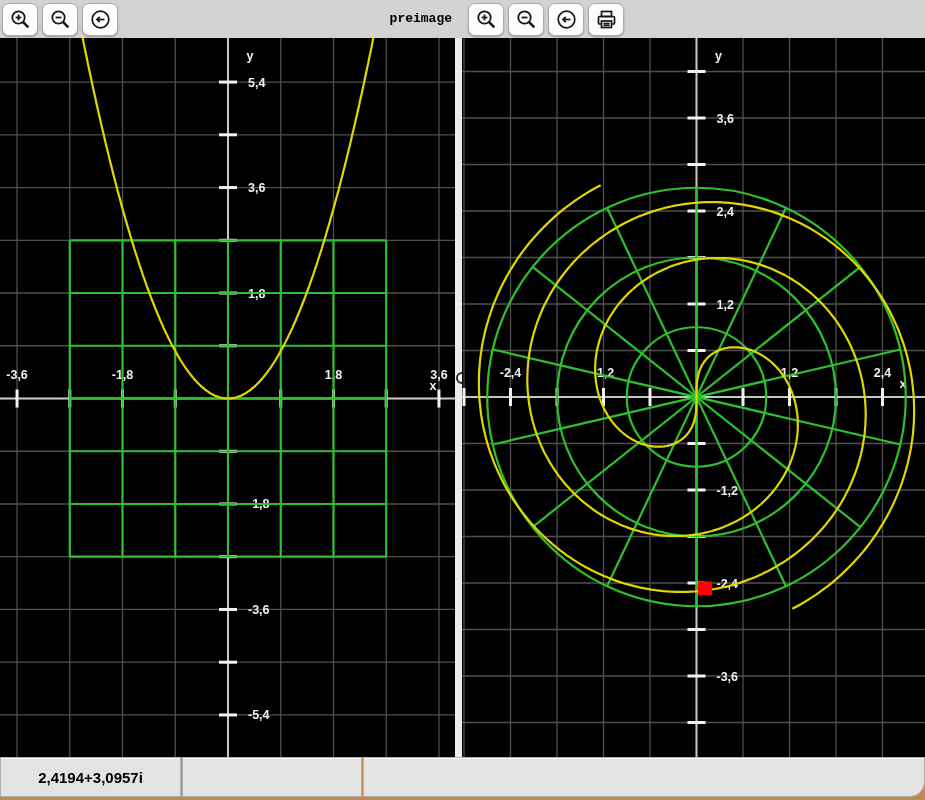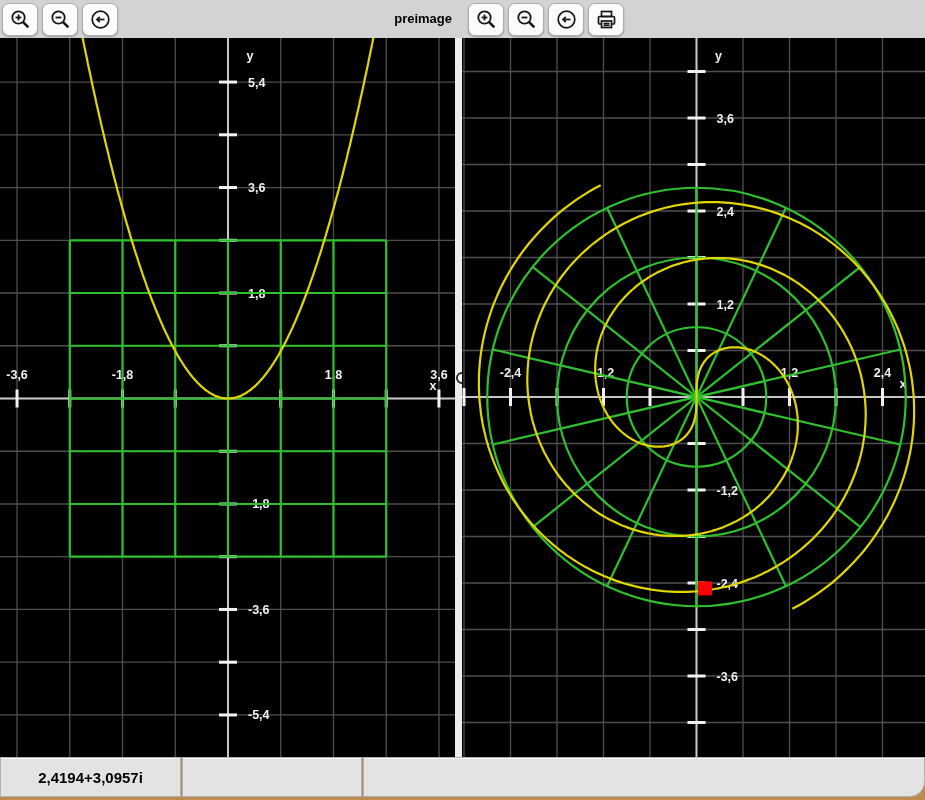--- a/index.html
+++ b/index.html
@@ -1,19 +1,19 @@
 <!DOCTYPE html>
 <html><head>
 <meta charset="utf-8">
 <style>
   html,body{margin:0;padding:0;}
   .app{position:relative;width:925px;height:800px;background:#bf8a52;
        font-family:"Liberation Sans",sans-serif;overflow:hidden;}
   .toolbar{position:absolute;left:0;top:0;width:925px;height:50px;
-           background:#d3d3d3;border-bottom:1px solid #a6a6a6;box-sizing:border-box;}
+           background:#d3d3d3;border-bottom:1px solid #a6a6a6;box-sizing:border-box;font-family:Liberation Mono, monospace;}
   .tb-group{position:absolute;top:2px;height:34px;display:flex;align-items:center;}
   .tb-left{left:2px;}
   .tb-right{left:468px;}
   .tbtn{width:36px;height:33px;background:#fcfcfc;border:1px solid #aeaeae;border-radius:7px;
         margin-right:4px;display:flex;align-items:center;justify-content:center;
         box-shadow:0 1px 2px rgba(0,0,0,.28);cursor:pointer;padding:0;}
   .tbtn svg{display:block;}
   .title{position:absolute;top:0;height:37px;display:flex;align-items:center;
          justify-content:flex-end;font-weight:bold;font-size:13px;color:#000;pointer-events:none;}
   .title-left{left:0;width:452px;}

